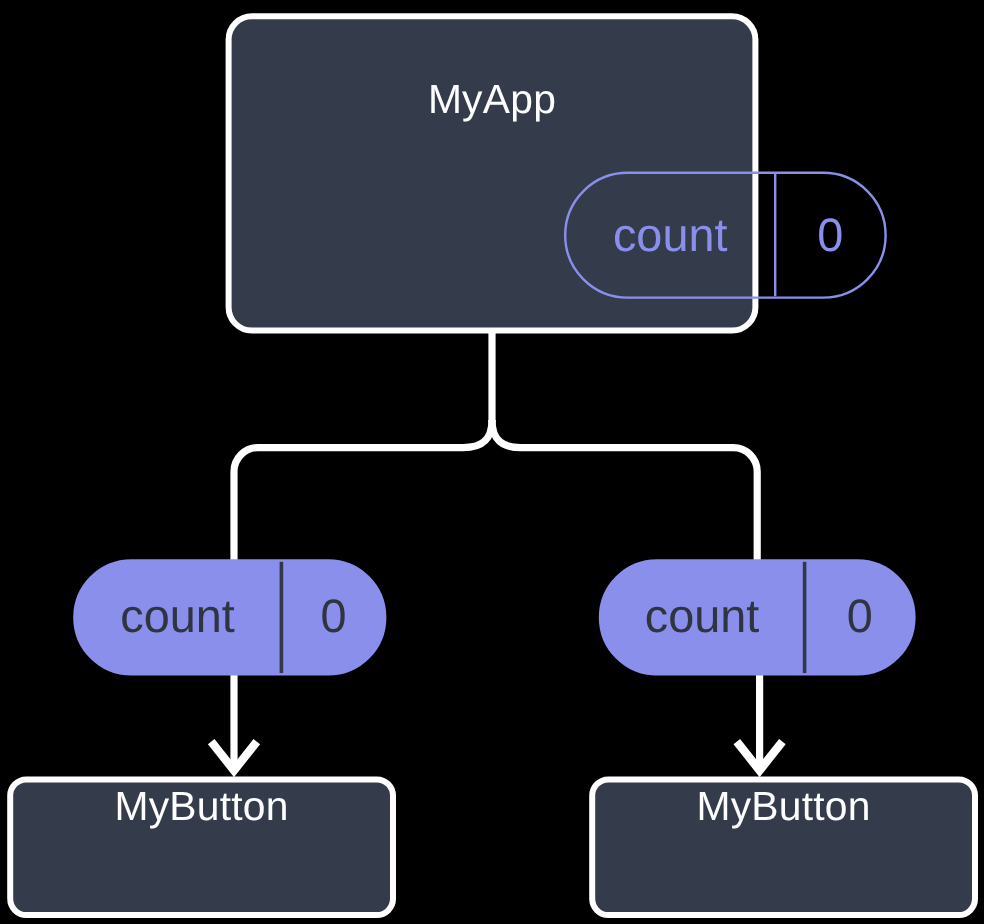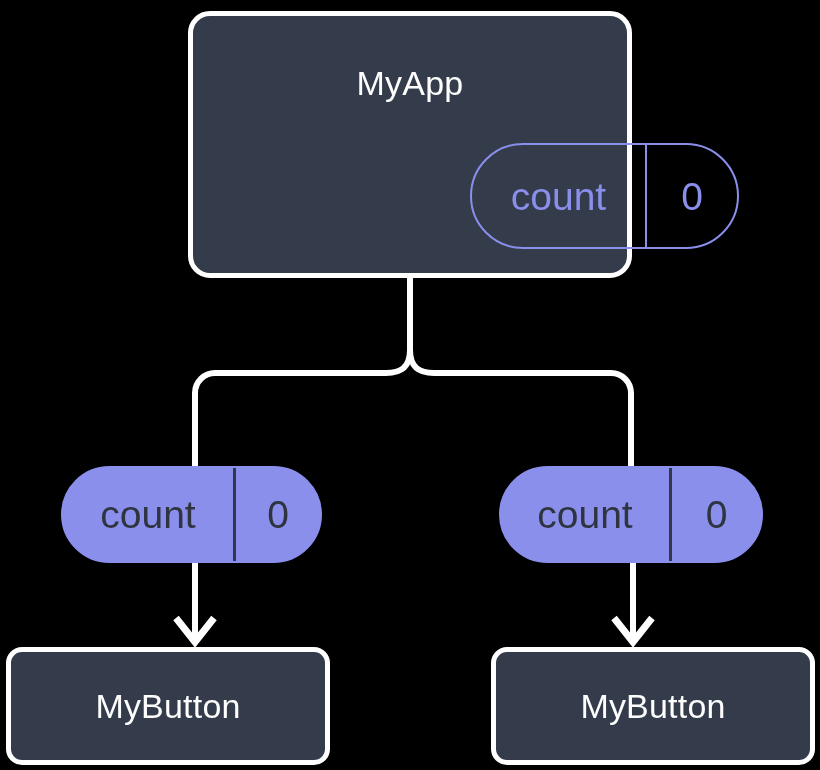--- a/index.html
+++ b/index.html
@@ -57,21 +57,20 @@
   }
 
   
   .leaf-card {
     position: absolute;
     box-sizing: border-box;
     background: #343c4b;
     border: 5px solid #ffffff;
     border-radius: 16px;
     display: flex;
-    align-items: center;
     justify-content: center;
   }
   #leaf-card-left  { left: 6px;   top: 647px; width: 324px; height: 118px; }
   #leaf-card-right { left: 491px; top: 647px; width: 324px; height: 118px; }
   .leaf-label {
     color: #fdfdfd;
     font-size: 34px;
     line-height: 40px;
     letter-spacing: 0.2px;
   }

